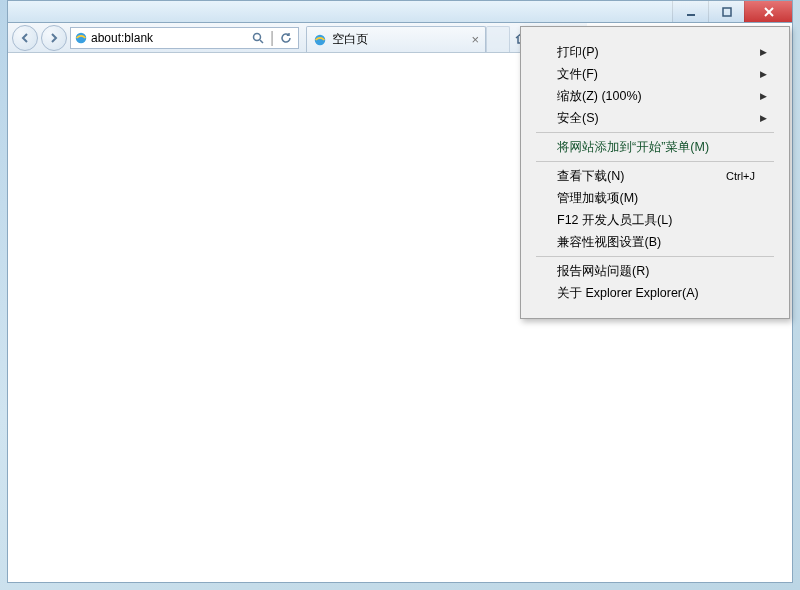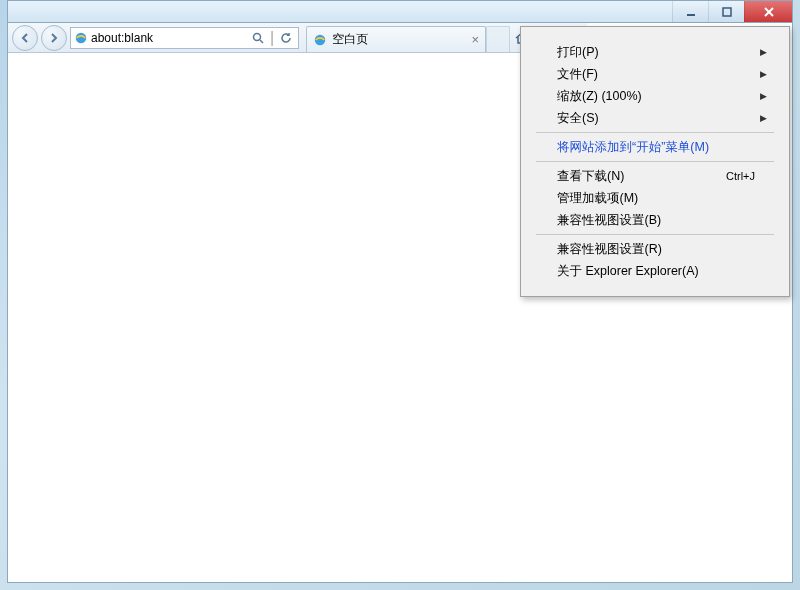--- a/index.html
+++ b/index.html
@@ -64,21 +64,21 @@
 
     
     .dropdown {
       position:absolute; top:3px; right:2px; width:270px;
       background:#f0f0f0; border:1px solid #a0a0a0; box-shadow:2px 3px 6px rgba(0,0,0,0.25);
       padding:14px; font-size:12.5px;
     }
     .menu-item {
       height:22px; display:flex; align-items:center; padding:0 20px 0 22px; cursor:default; position:relative;
     }
-    .menu-item.disabled { color:#1d4ed8; }
+    .menu-item.disabled { color:#14532d; }
     .menu-item .shortcut { margin-left:auto; font-size:11px;}
     .menu-item .sub-arrow { position:absolute; right:8px; font-size:9px; color:#333; }
     .menu-sep { height:1px; background:#c8c8c8; margin:3px 1px;}
 
     
     .callout-ring {
       position:absolute; border:5px solid #e30613; border-radius:22px; pointer-events:none;
     }
     .callout-num {
       position:absolute; width:42px; height:42px; border-radius:50%; background:#e30613;
@@ -202,25 +202,28 @@
       </div>
       <div class="menu-sep"></div>
       <div class="menu-item">
         <span>查看下载(N)</span>
         <span class="shortcut">Ctrl+J</span>
       </div>
       <div class="menu-item">
         <span>管理加载项(M)</span>
       </div>
       <div class="menu-item">
+        <span>F12 开发人员工具(L)</span>
+      </div>
+      <div class="menu-item">
         <span>兼容性视图设置(B)</span>
       </div>
       <div class="menu-sep"></div>
       <div class="menu-item">
-        <span>兼容性视图设置(R)</span>
+        <span>报告网站问题(R)</span>
       </div>
       <div class="menu-item">
         <span>关于 Explorer Explorer(A)</span>
       </div>
     </div>
 
     <div class="callout-ring" style="top:269px; left:505px; width:270px; height:40px;"></div>
     <div class="callout-num" style="top:249px; left:484px;">
       <span>1</span>
     </div>

